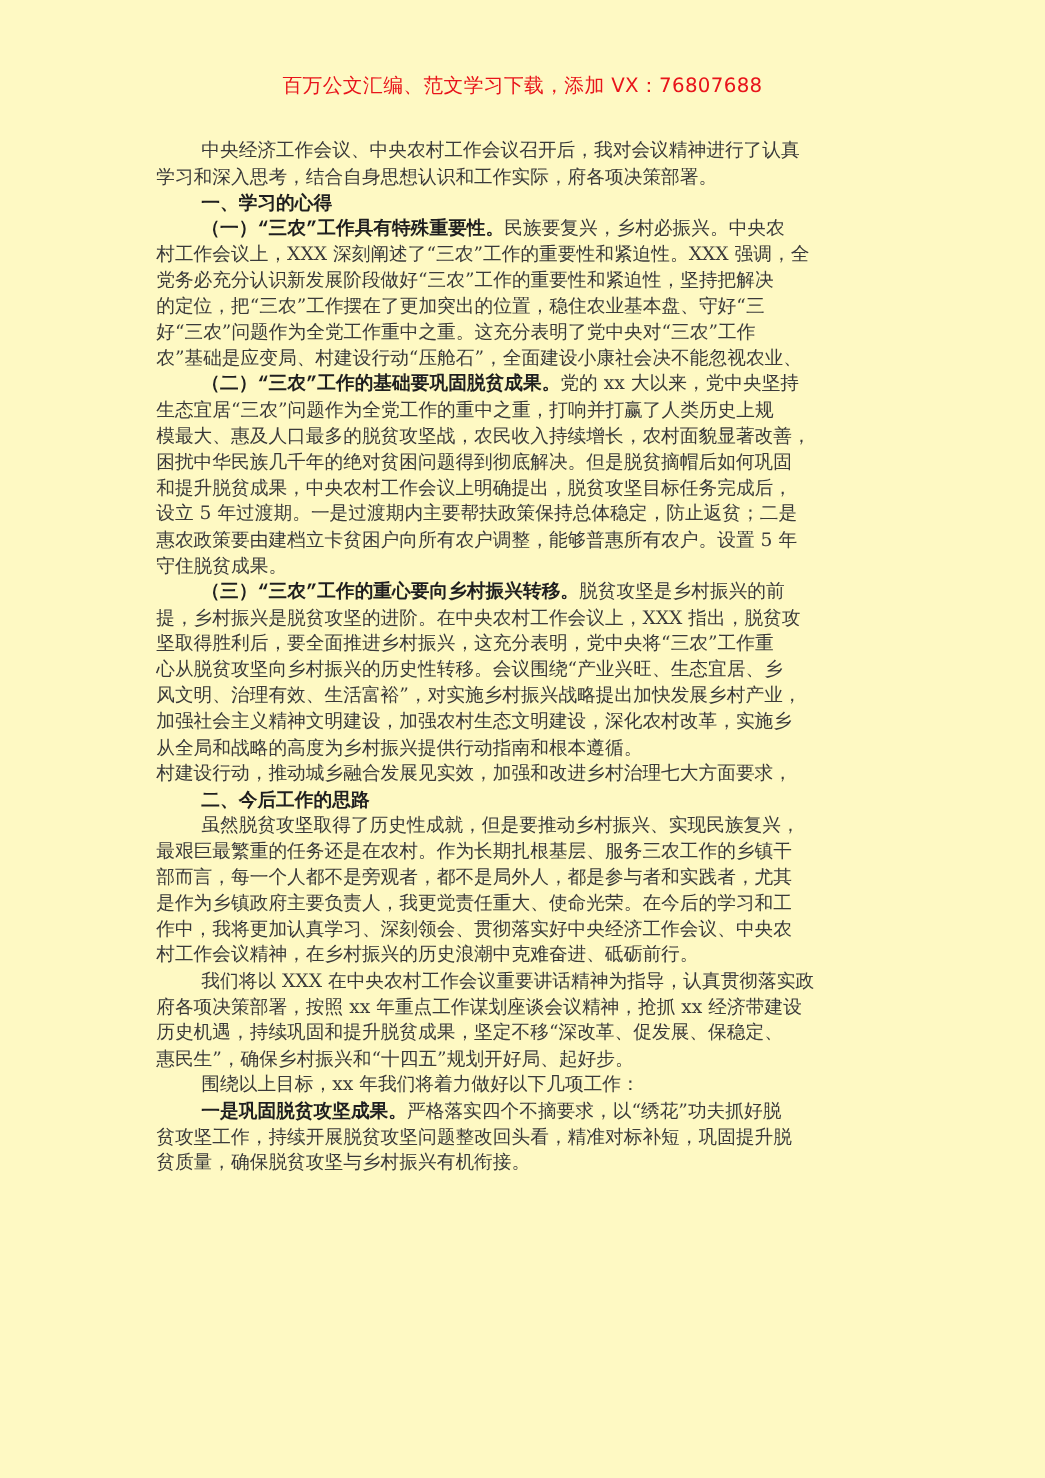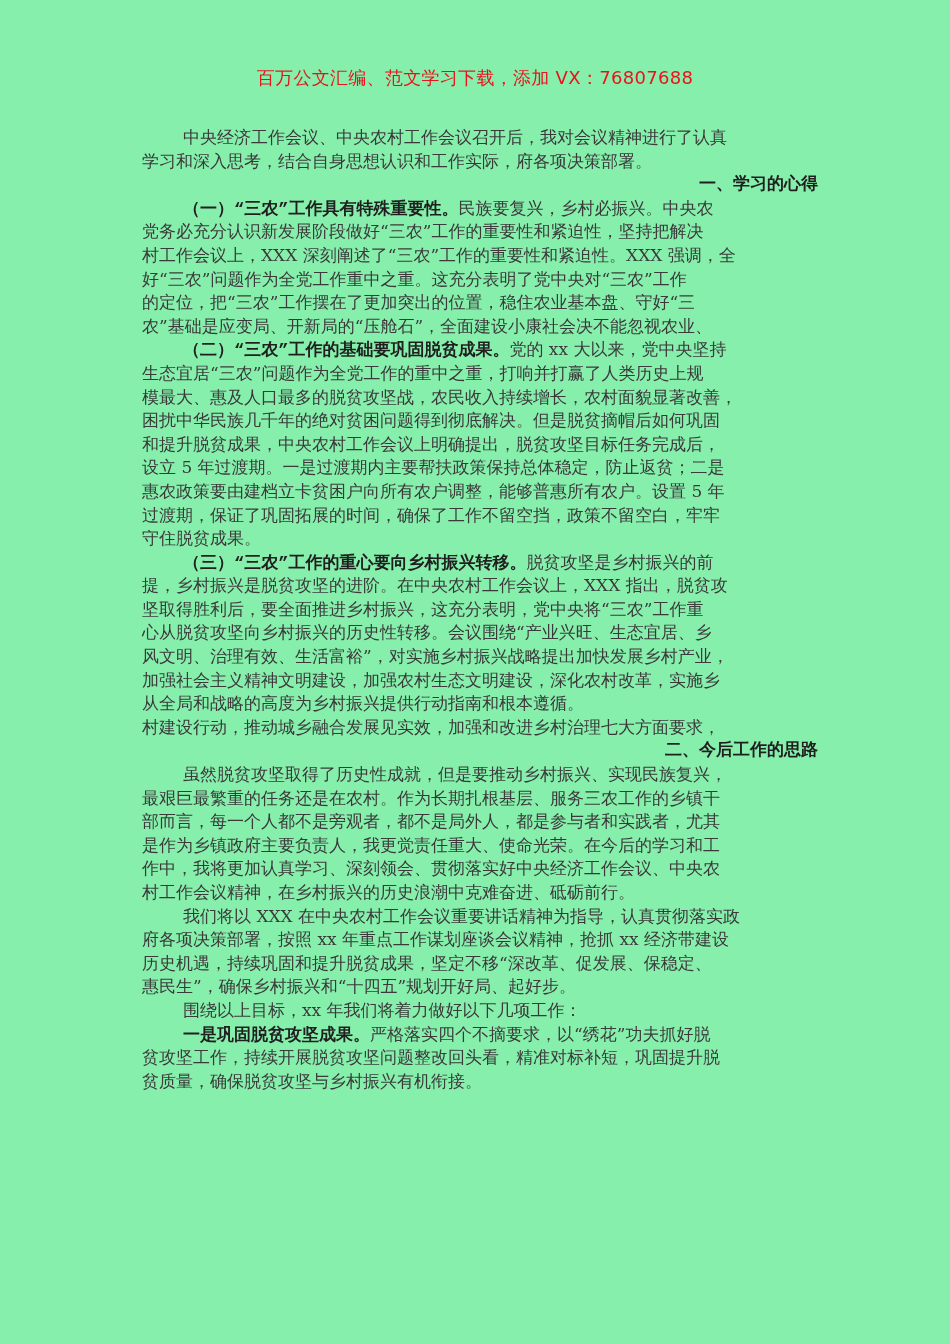--- a/index.html
+++ b/index.html
@@ -1,64 +1,63 @@
 <!DOCTYPE html>
 <html><head>
 <meta charset="utf-8">
 <style>
   html, body { margin: 0; padding: 0; background: #ffffff; }
   body { width: 950px; height: 1344px; position: relative; overflow: hidden; }
-  .page { position: absolute; left: 0; top: 0; width: 950px; height: 1344px; background: #86efac; }
+  .page { position: absolute; left: 0; top: 0; width: 950px; height: 1344px; background: #fef9c3; }
   .banner {
     position: absolute; left: 0; top: 66px; width: 950px; text-align: center;
     font-family: "DejaVu Sans", sans-serif; font-size: 18px; color: #e8141b;
     letter-spacing: 0.3px;
   }
   .body-text {
     position: absolute; left: 142px; top: 126px; width: 676px;
     font-family: "DejaVu Serif", serif; font-size: 17px; color: #3a3a3a;
   }
   .line { height: 23.6px; line-height: 23.6px; white-space: nowrap; overflow: visible; }
   .indent { padding-left: 41px; }
   .b { font-family: Liberation Mono, monospace; font-weight: bold; color: #1f1f1f; }
-  .heading { font-family: Liberation Mono, monospace; font-weight: bold; color: #1f1f1f; text-align: right; }
+  .heading { font-family: Liberation Sans, sans-serif; font-weight: bold; color: #1f1f1f; }
 </style>
 </head>
 <body>
 
 <div class="page">
   <div class="banner">百万公文汇编、范文学习下载，添加 VX：76807688</div>
 
   <div class="body-text">
 
     <div>
       <div class="line indent">中央经济工作会议、中央农村工作会议召开后，我对会议精神进行了认真</div>
       <div class="line">学习和深入思考，结合自身思想认识和工作实际，府各项决策部署。</div>
     </div>
 
     <div class="line indent heading">一、学习的心得</div>
 
     <div>
       <div class="line indent"><span class="b">（一）“三农”工作具有特殊重要性。</span><span>民族要复兴，乡村必振兴。中央农</span></div>
+      <div class="line">村工作会议上，XXX 深刻阐述了“三农”工作的重要性和紧迫性。XXX 强调，全</div>
       <div class="line">党务必充分认识新发展阶段做好“三农”工作的重要性和紧迫性，坚持把解决</div>
-      <div class="line">村工作会议上，XXX 深刻阐述了“三农”工作的重要性和紧迫性。XXX 强调，全</div>
+      <div class="line">的定位，把“三农”工作摆在了更加突出的位置，稳住农业基本盘、守好“三</div>
       <div class="line">好“三农”问题作为全党工作重中之重。这充分表明了党中央对“三农”工作</div>
-      <div class="line">的定位，把“三农”工作摆在了更加突出的位置，稳住农业基本盘、守好“三</div>
-      <div class="line">农”基础是应变局、开新局的“压舱石”，全面建设小康社会决不能忽视农业、</div>
+      <div class="line">农”基础是应变局、村建设行动“压舱石”，全面建设小康社会决不能忽视农业、</div>
     </div>
 
     <div>
       <div class="line indent"><span class="b">（二）“三农”工作的基础要巩固脱贫成果。</span><span>党的 xx 大以来，党中央坚持</span></div>
       <div class="line">生态宜居“三农”问题作为全党工作的重中之重，打响并打赢了人类历史上规</div>
       <div class="line">模最大、惠及人口最多的脱贫攻坚战，农民收入持续增长，农村面貌显著改善，</div>
       <div class="line">困扰中华民族几千年的绝对贫困问题得到彻底解决。但是脱贫摘帽后如何巩固</div>
       <div class="line">和提升脱贫成果，中央农村工作会议上明确提出，脱贫攻坚目标任务完成后，</div>
       <div class="line">设立 5 年过渡期。一是过渡期内主要帮扶政策保持总体稳定，防止返贫；二是</div>
       <div class="line">惠农政策要由建档立卡贫困户向所有农户调整，能够普惠所有农户。设置 5 年</div>
-      <div class="line">过渡期，保证了巩固拓展的时间，确保了工作不留空挡，政策不留空白，牢牢</div>
       <div class="line">守住脱贫成果。</div>
     </div>
 
     <div>
       <div class="line indent"><span class="b">（三）“三农”工作的重心要向乡村振兴转移。</span><span>脱贫攻坚是乡村振兴的前</span></div>
       <div class="line">提，乡村振兴是脱贫攻坚的进阶。在中央农村工作会议上，XXX 指出，脱贫攻</div>
       <div class="line">坚取得胜利后，要全面推进乡村振兴，这充分表明，党中央将“三农”工作重</div>
       <div class="line">心从脱贫攻坚向乡村振兴的历史性转移。会议围绕“产业兴旺、生态宜居、乡</div>
       <div class="line">风文明、治理有效、生活富裕”，对实施乡村振兴战略提出加快发展乡村产业，</div>
       <div class="line">加强社会主义精神文明建设，加强农村生态文明建设，深化农村改革，实施乡</div>

